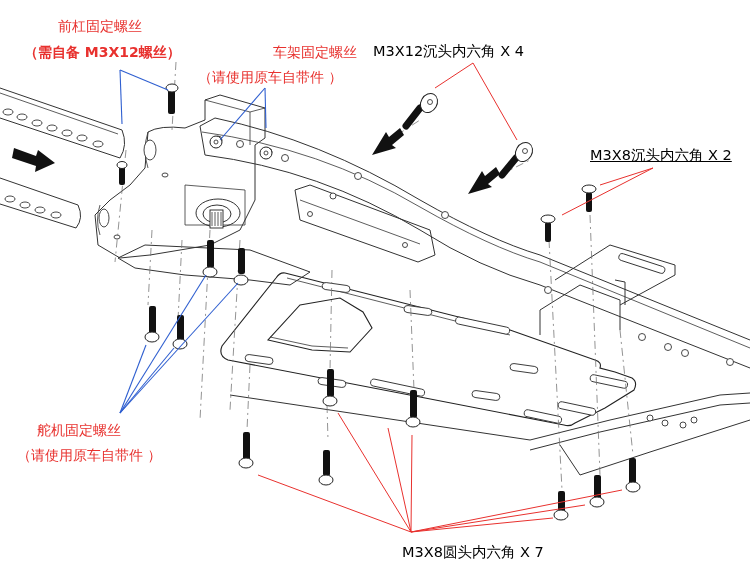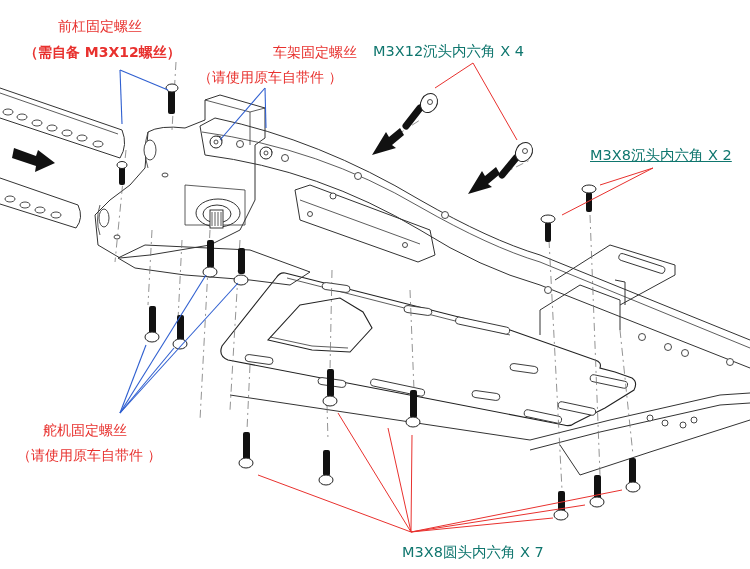--- a/index.html
+++ b/index.html
@@ -1,20 +1,20 @@
 <!DOCTYPE html>
 <html><head>
 <meta charset="utf-8">
 <style>
   html, body { margin:0; padding:0; background:#ffffff; }
   body { width:750px; height:569px; position:relative; overflow:hidden; font-family:"DejaVu Sans", sans-serif; }
   #diagram { position:absolute; left:0; top:0; width:750px; height:569px; }
   .lbl { position:absolute; white-space:nowrap; font-size:14px; line-height:16px; }
   .red { color:#e8312e;text-align:right; }
-  .blk { color:#0f766e; font-size:14.5px; }
+  .blk { color:#000000; font-size:14.5px; }
   .ln { fill:none; stroke:#333; stroke-width:1; }
   .lnt { fill:none; stroke:#333; stroke-width:0.8; }
   .dash { fill:none; stroke:#777; stroke-width:0.8; stroke-dasharray:8 4 2 4; }
   .plate { fill:#ffffff; stroke:#222; stroke-width:1.1; }
   .slot { fill:#fff; stroke:#333; stroke-width:0.9; }
   .hole { fill:#fff; stroke:#333; stroke-width:0.9; }
   .leadr { stroke:#e8312e; stroke-width:1; fill:none; }
   .leadb { stroke:#2f5fd0; stroke-width:1.1; fill:none; }
   .arrow { fill:#111; }
   .shaft { fill:#111; }
@@ -264,15 +264,15 @@
     <path class="leadr" d="M411,532 L622,490"></path>
   </g>
 </svg>
 
 <div class="lbl red" style="left:58px; top:18px;">前杠固定螺丝</div>
 <div class="lbl red" style="left:24px; top:44px;font-weight:bold;">（需自备 M3X12螺丝）</div>
 <div class="lbl red" style="left:225px; top:44px;margin-left:48px;">车架固定螺丝</div>
 <div class="lbl red" style="left:198px; top:69px;">（请使用原车自带件 ）</div>
 <div class="lbl blk" style="left:373px; top:43px;">M3X12沉头内六角 X 4</div>
 <div class="lbl blk" style="left:590px; top:147px;text-decoration:underline;">M3X8沉头内六角 X 2</div>
-<div class="lbl red" style="left:43px; top:422px;">舵机固定螺丝</div>
+<div class="lbl red" style="left:37px; top:422px;">舵机固定螺丝</div>
 <div class="lbl red" style="left:17px; top:447px;">（请使用原车自带件 ）</div>
 <div class="lbl blk" style="left:372px; top:544px;margin-left:30px;">M3X8圆头内六角 X 7</div>
 
 </body></html>

